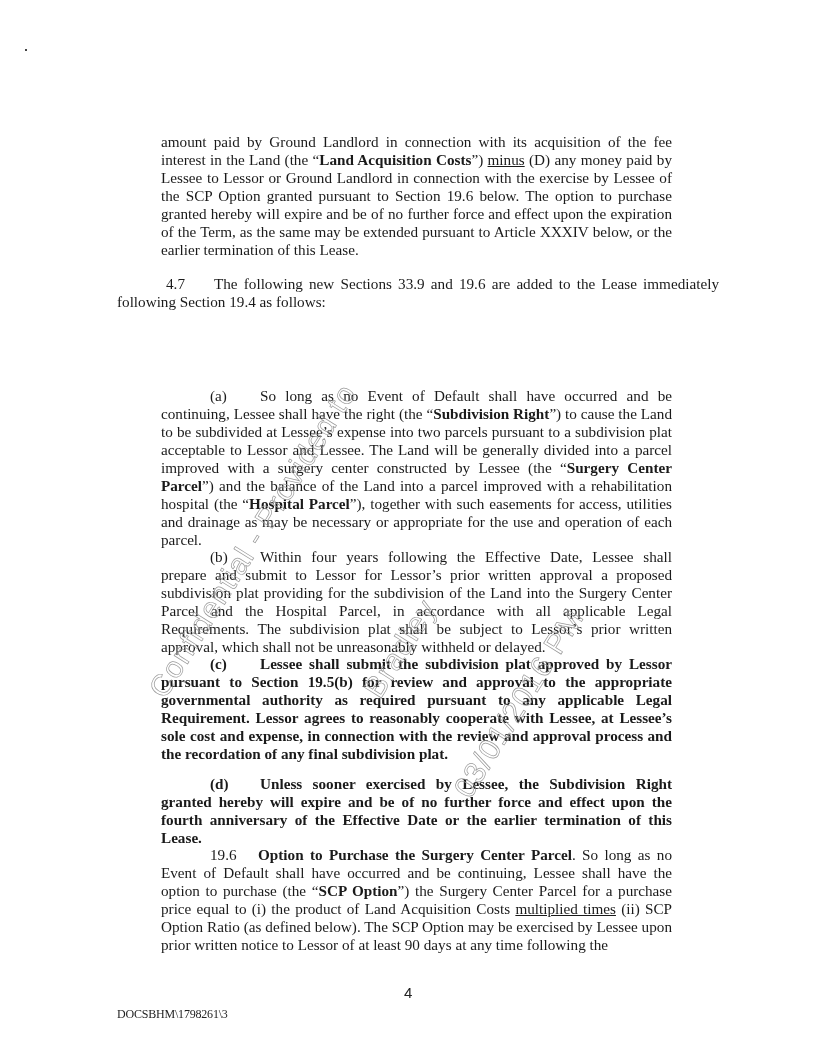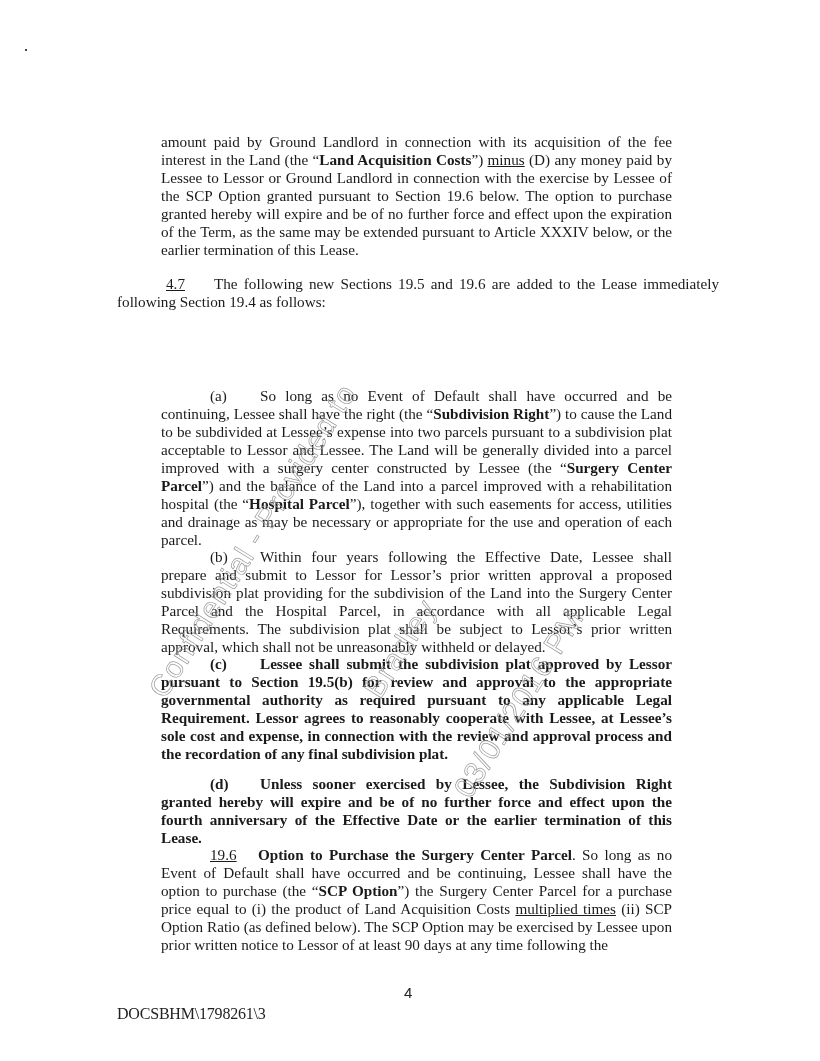--- a/index.html
+++ b/index.html
@@ -9,42 +9,42 @@
     background: #ffffff; color: #1a1a1a;
     font-family: "Liberation Serif", "DejaVu Serif", serif;
     font-size: 15.2px; line-height: 18px;
   }
   .speck { position: absolute; left: 25px; top: 49px; width: 2px; height: 2px; background: #444; }
   .block { position: absolute; text-align: justify; }
   .block p { margin: 0; }
   .body { left: 161px; width: 511px; }
   .wide { left: 117px; width: 602px; }
   .indent { display: inline-block; width: 49px; }
-  .num { display: inline-block; width: 48px; text-decoration: underline; }
+  .num { display: inline-block; width: 48px; }
   .sub { display: inline-block; width: 50px; }
   b { font-weight: bold; }
   u { text-decoration: underline; }
   .last { text-align-last: left; }
   .pagenum { position: absolute; left: 404px; top: 984px; font-family: "Liberation Sans", "DejaVu Sans", sans-serif; font-size: 15px; color: #222; }
-  .footer { position: absolute; left: 117px; top: 1005px; font-size: 16px; letter-spacing: -0.2px; color: #222; }
+  .footer { position: absolute; left: 117px; top: 1005px; font-size: 12px; letter-spacing: -0.2px; color: #222; }
   .watermark { position: absolute; left: 0; top: 0; width: 820px; height: 1061px; pointer-events: none; }
   .wm-text { font-family: "Liberation Sans", "DejaVu Sans", sans-serif; font-size: 30px; fill: none; stroke: #9a9a9a; stroke-width: 0.7; letter-spacing: 1px; }
 </style>
 </head>
 <body>
 
 <div class="page">
   <div class="speck"></div>
 
   <div class="block body last" style="top:133px;">
     <p><span>amount paid by Ground Landlord in connection with its acquisition of the fee interest in the Land (the “</span><b>Land Acquisition Costs</b><span>”) </span><u>minus</u><span> (D) any money paid by Lessee to Lessor or Ground Landlord in connection with the exercise by Lessee of the SCP Option granted pursuant to Section 19.6 below.  The option to purchase granted hereby will expire and be of no further force and effect upon the expiration of the Term, as the same may be extended pursuant to Article XXXIV below, or the earlier termination of this Lease.</span></p>
   </div>
 
   <div class="block wide last" style="top:275px;">
-    <p><span class="indent"></span><span class="num">4.7</span><span>The following new Sections 19.5 and 19.6 are added to the Lease immediately following Section 19.4 as follows:</span></p>
+    <p><span class="indent"></span><span class="num">4.7</span><span>The following new Sections 33.9 and 19.6 are added to the Lease immediately following Section 19.4 as follows:</span></p>
   </div>
 
 
   <div class="block body last" style="top:361px;margin-top:26px;">
     <p><span class="indent"></span><span class="sub">(a)</span><span>So long as no Event of Default shall have occurred and be continuing, Lessee shall have the right (the “</span><b>Subdivision Right</b><span>”) to cause the Land to be subdivided at Lessee’s expense into two parcels pursuant to a subdivision plat acceptable to Lessor and Lessee.  The Land will be generally divided into a parcel improved with a surgery center constructed by Lessee (the “</span><b>Surgery Center Parcel</b><span>”) and the balance of the Land into a parcel improved with a rehabilitation hospital (the “</span><b>Hospital Parcel</b><span>”), together with such easements for access, utilities and drainage as may be necessary or appropriate for the use and operation of each parcel.</span></p>
   </div>
 
   <div class="block body last" style="top:548px;">
     <p><span class="indent"></span><span class="sub">(b)</span><span>Within four years following the Effective Date, Lessee shall prepare and submit to Lessor for Lessor’s prior written approval a proposed subdivision plat providing for the subdivision of the Land into the Surgery Center Parcel and the Hospital Parcel, in accordance with all applicable Legal Requirements.  The subdivision plat shall be subject to Lessor’s prior written approval, which shall not be unreasonably withheld or delayed.</span></p>
   </div>

